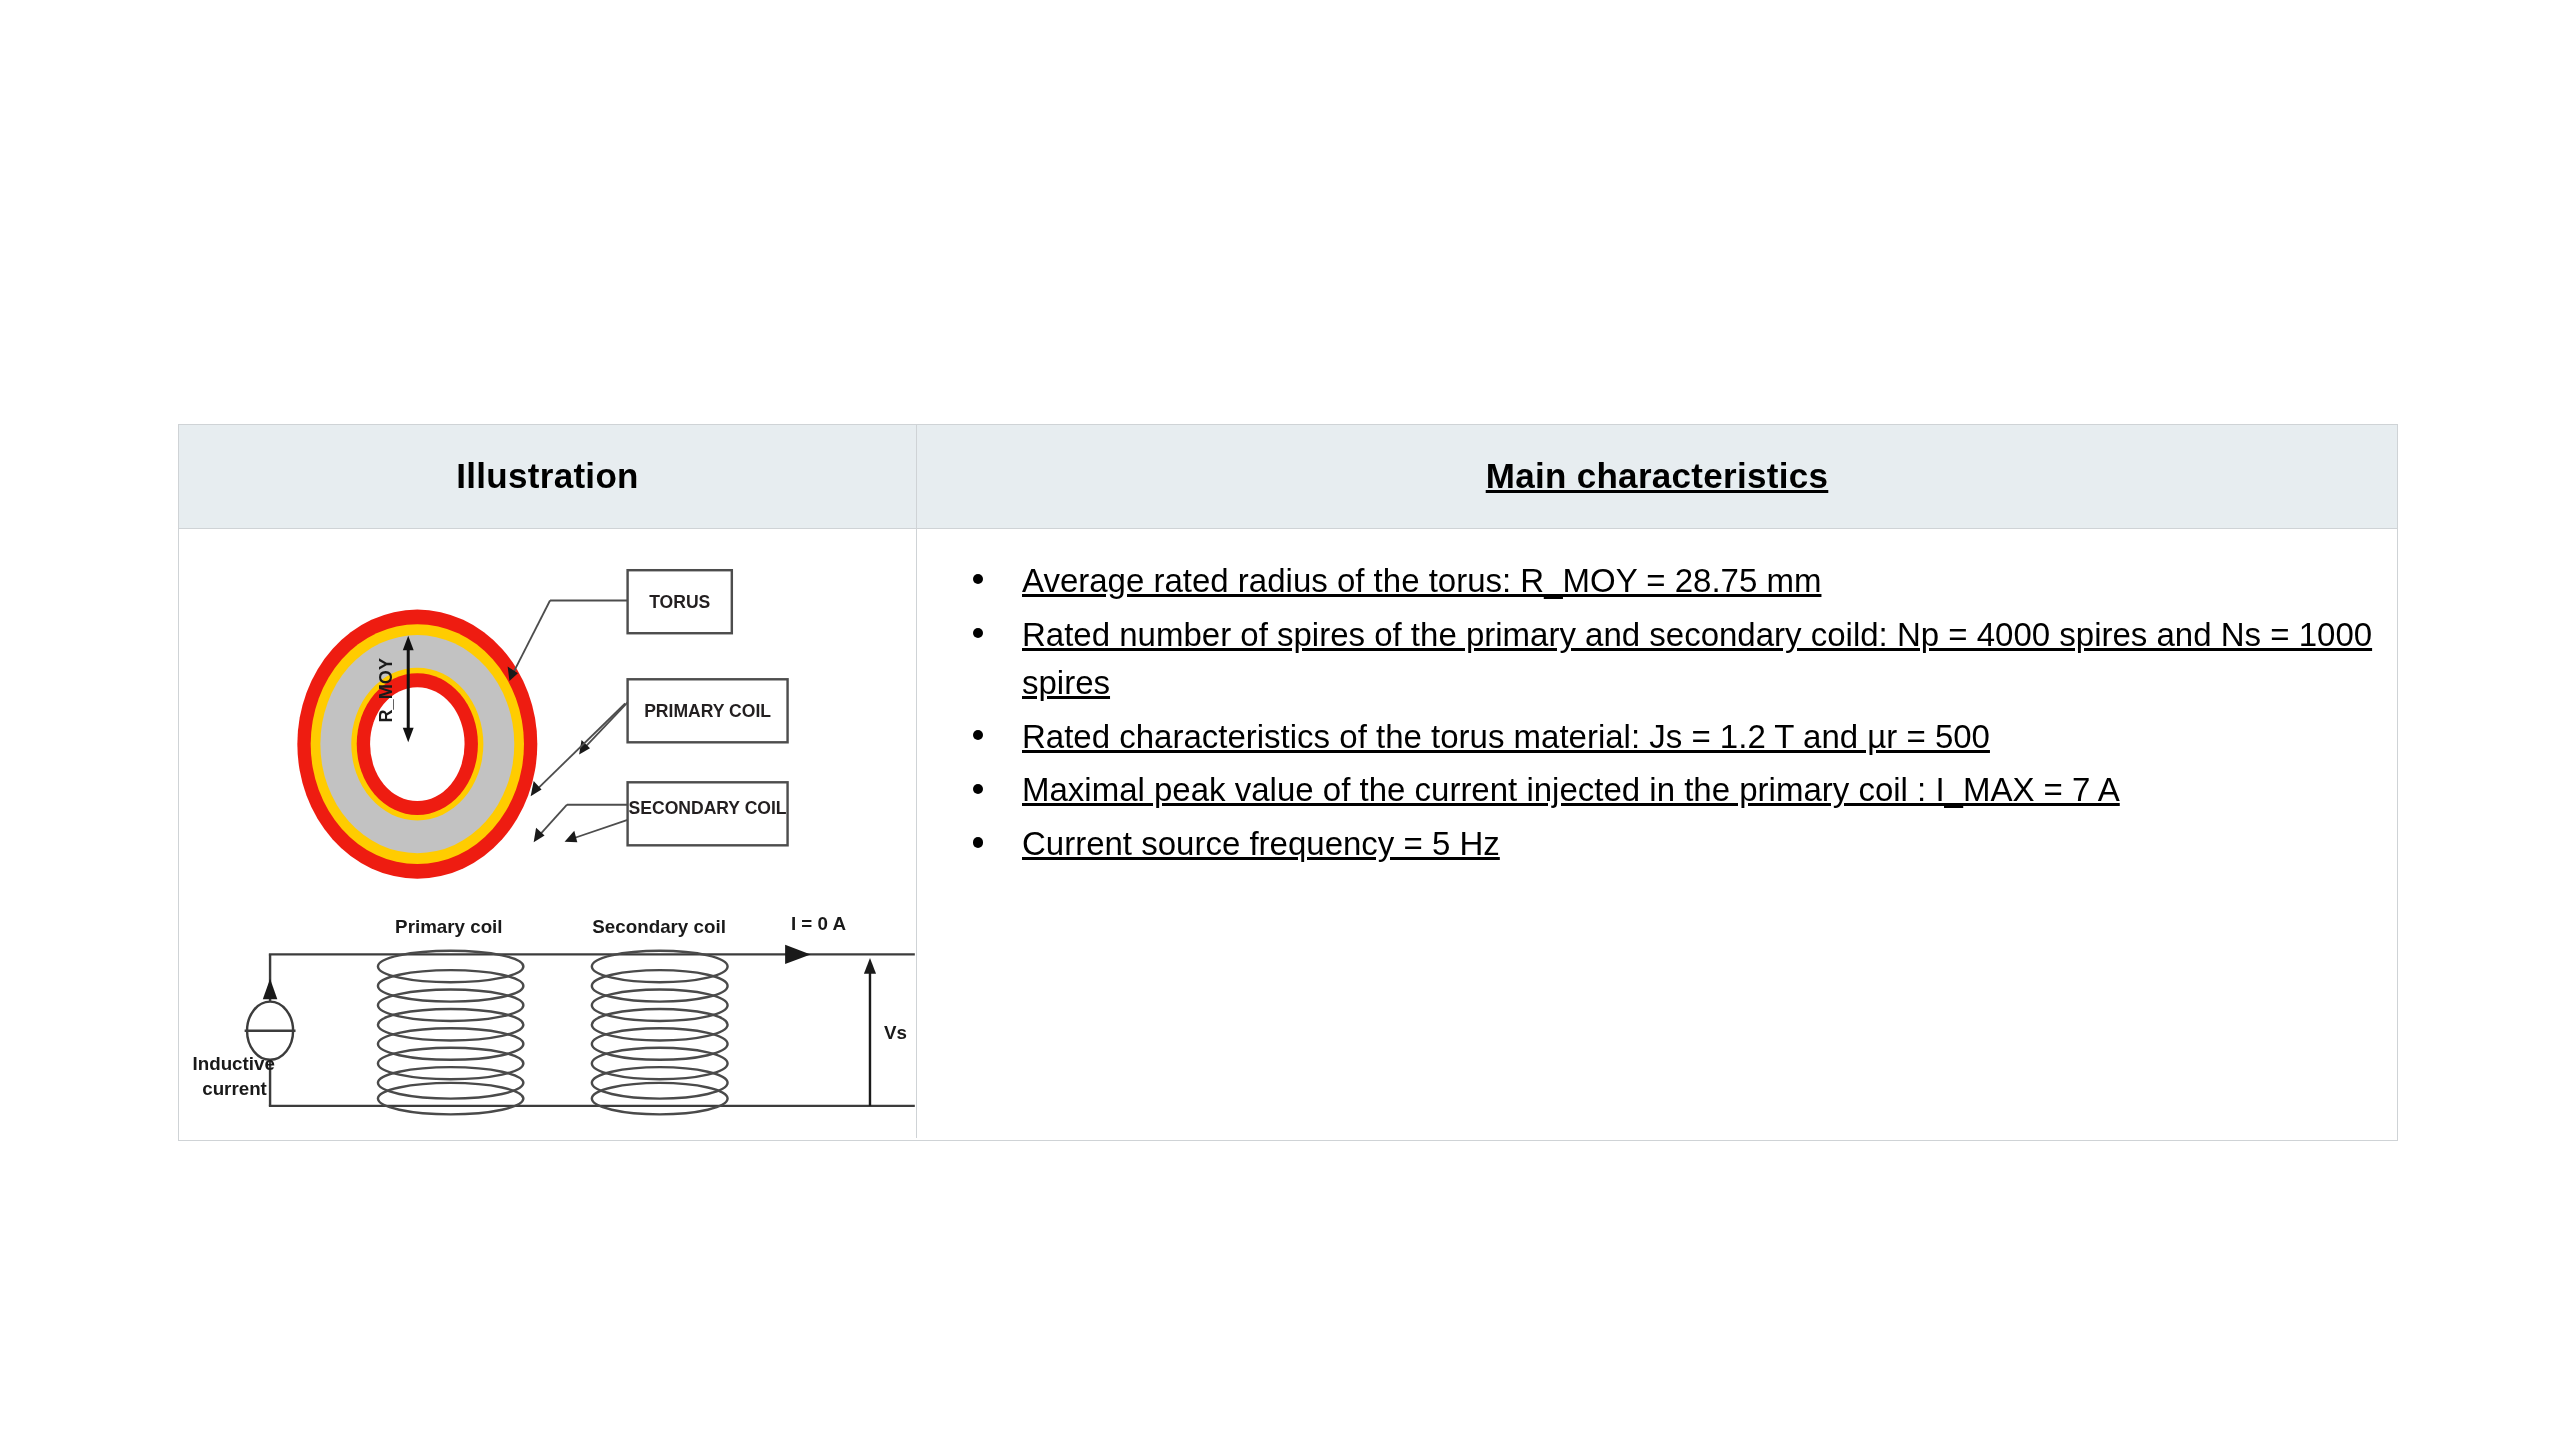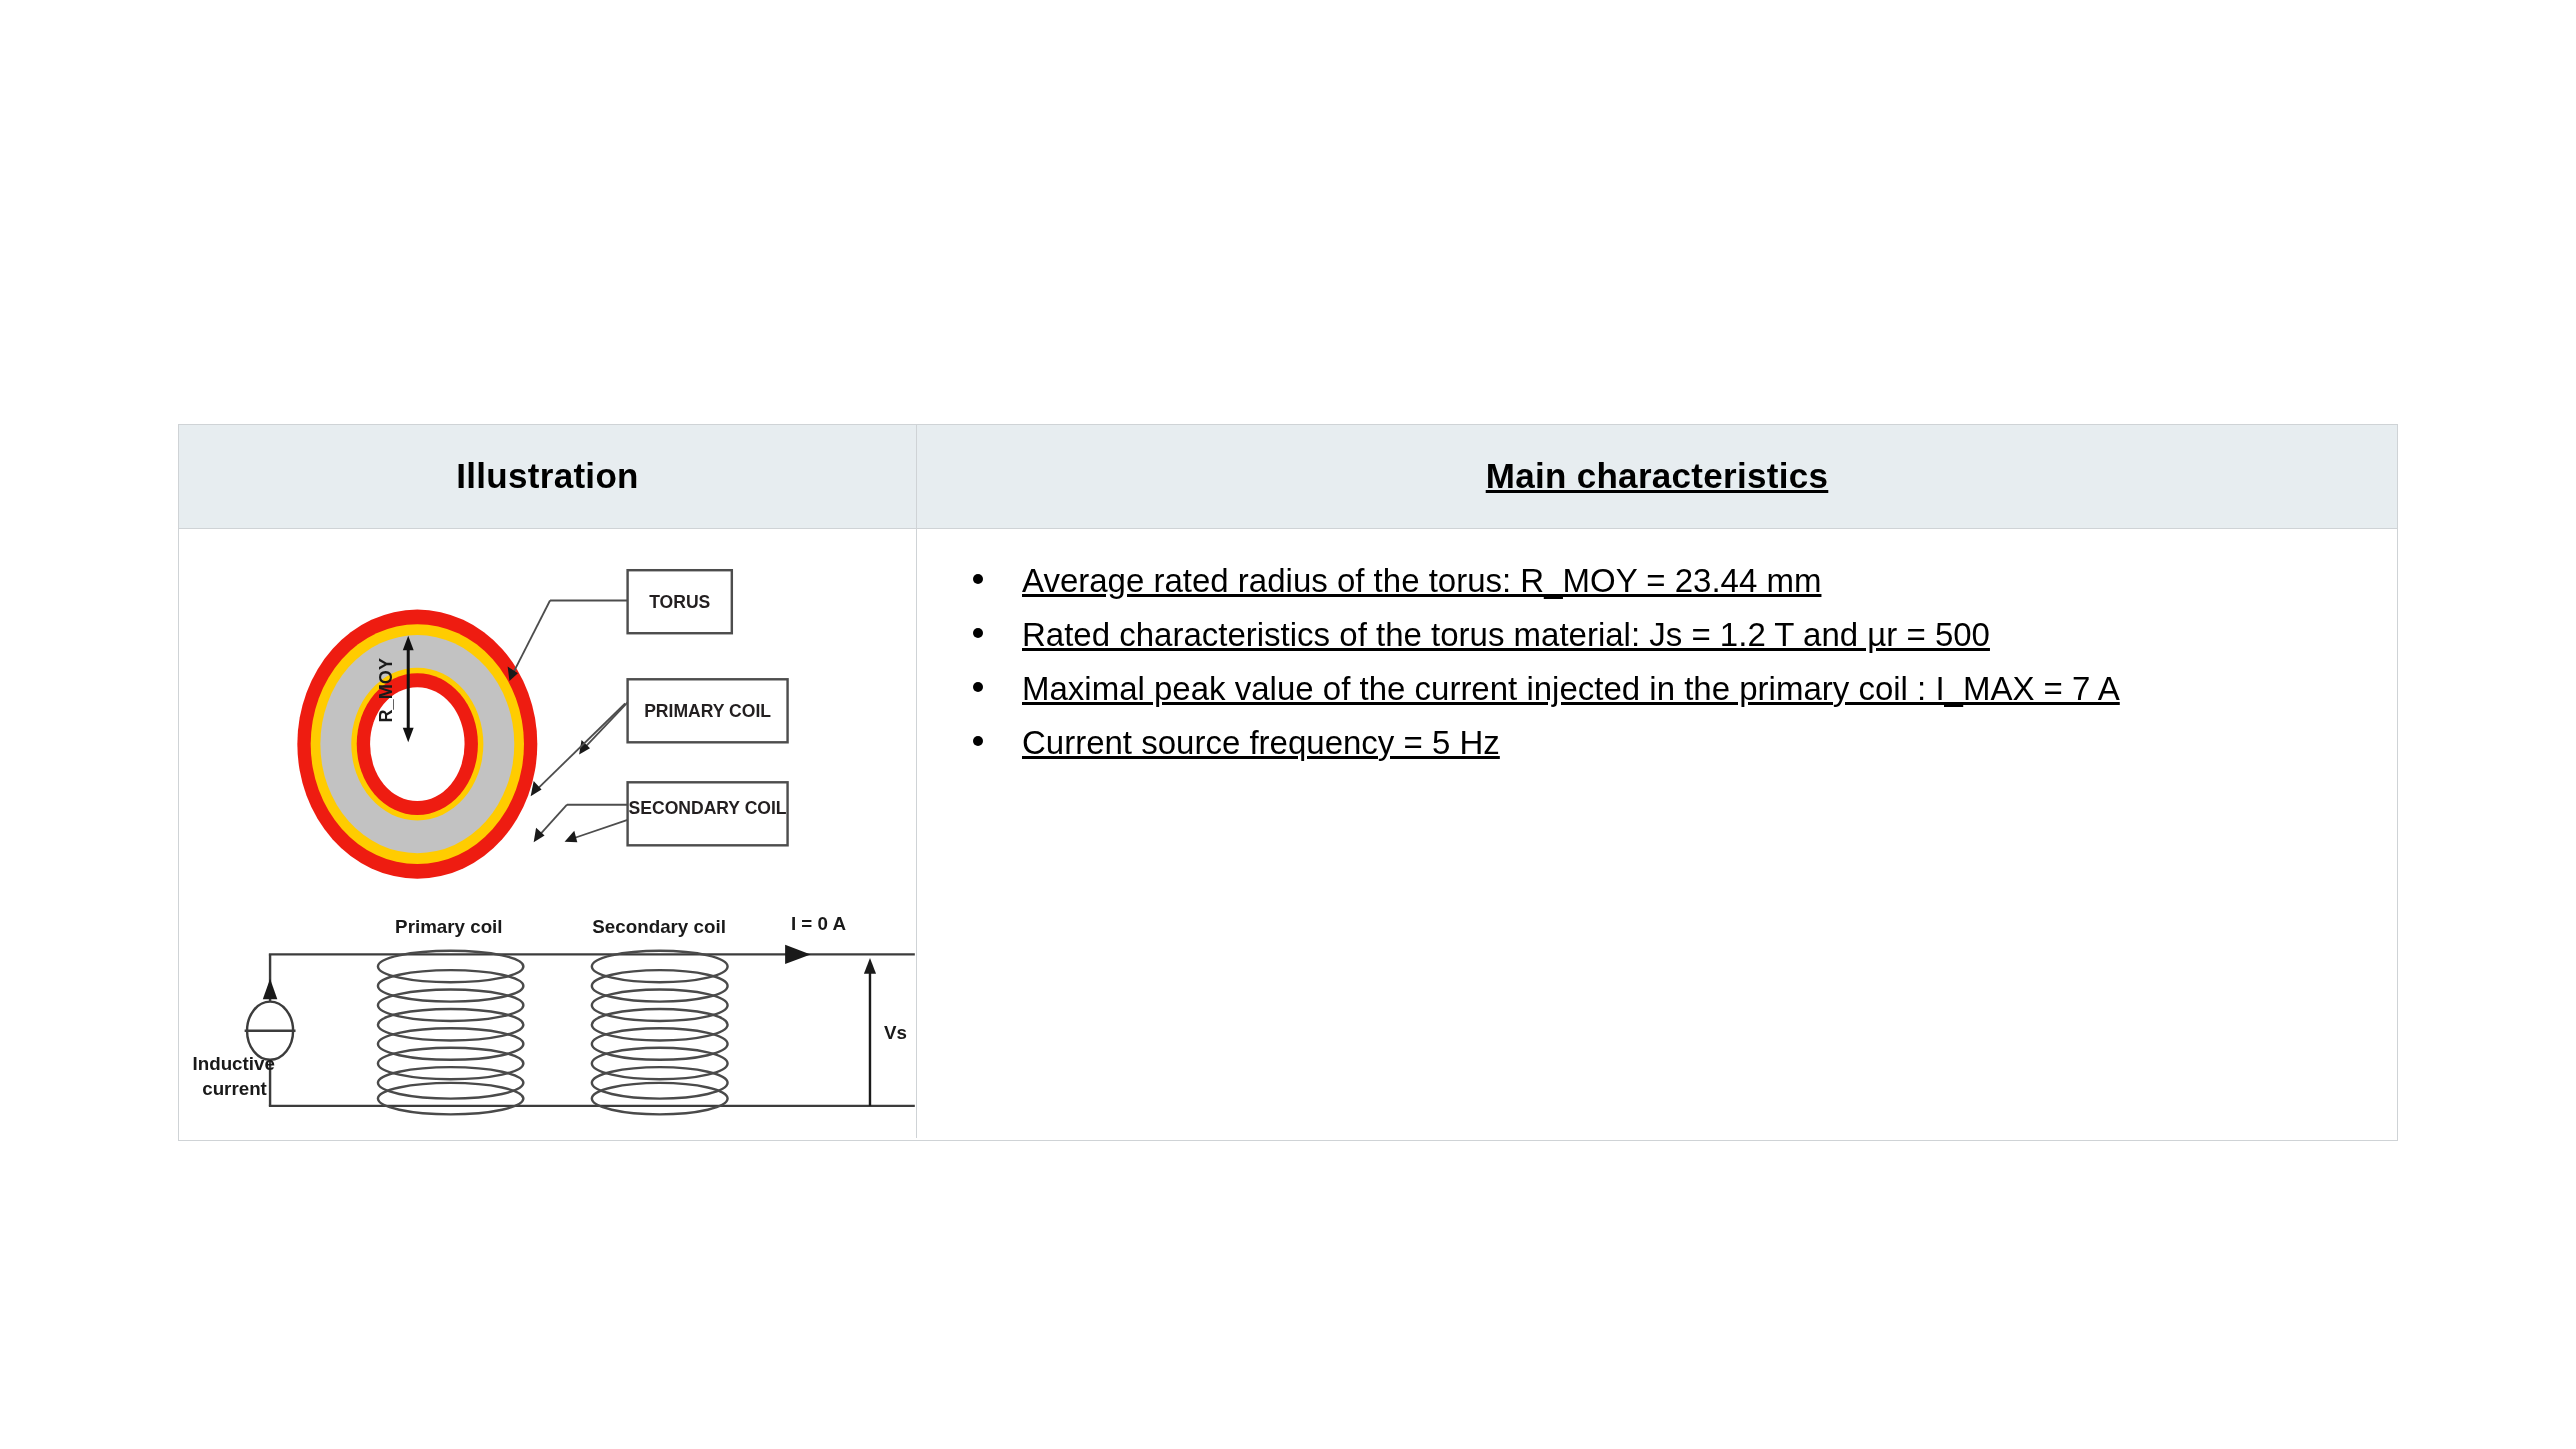--- a/index.html
+++ b/index.html
@@ -236,21 +236,25 @@
           </g>
 
         </svg>
       </div>
     </div>
 
     <div class="col-characteristics">
       <ul class="char-list">
         <li class="char-item">
           <span class="dot"></span>
-          <span>Average rated radius of the torus: R_MOY = 23.44 mm</span>
+          <span>Average rated radius of the torus: R_MOY = 28.75 mm</span>
+        </li>
+        <li class="char-item">
+          <span class="dot"></span>
+          <span>Rated number of spires of the primary and secondary coild: Np = 4000 spires and Ns = 1000 spires</span>
         </li>
         <li class="char-item">
           <span class="dot"></span>
           <span>Rated characteristics of the torus material: Js = 1.2 T and µr = 500</span>
         </li>
         <li class="char-item">
           <span class="dot"></span>
           <span>Maximal peak value of the current injected in the primary coil : I_MAX = 7 A</span>
         </li>
         <li class="char-item">

